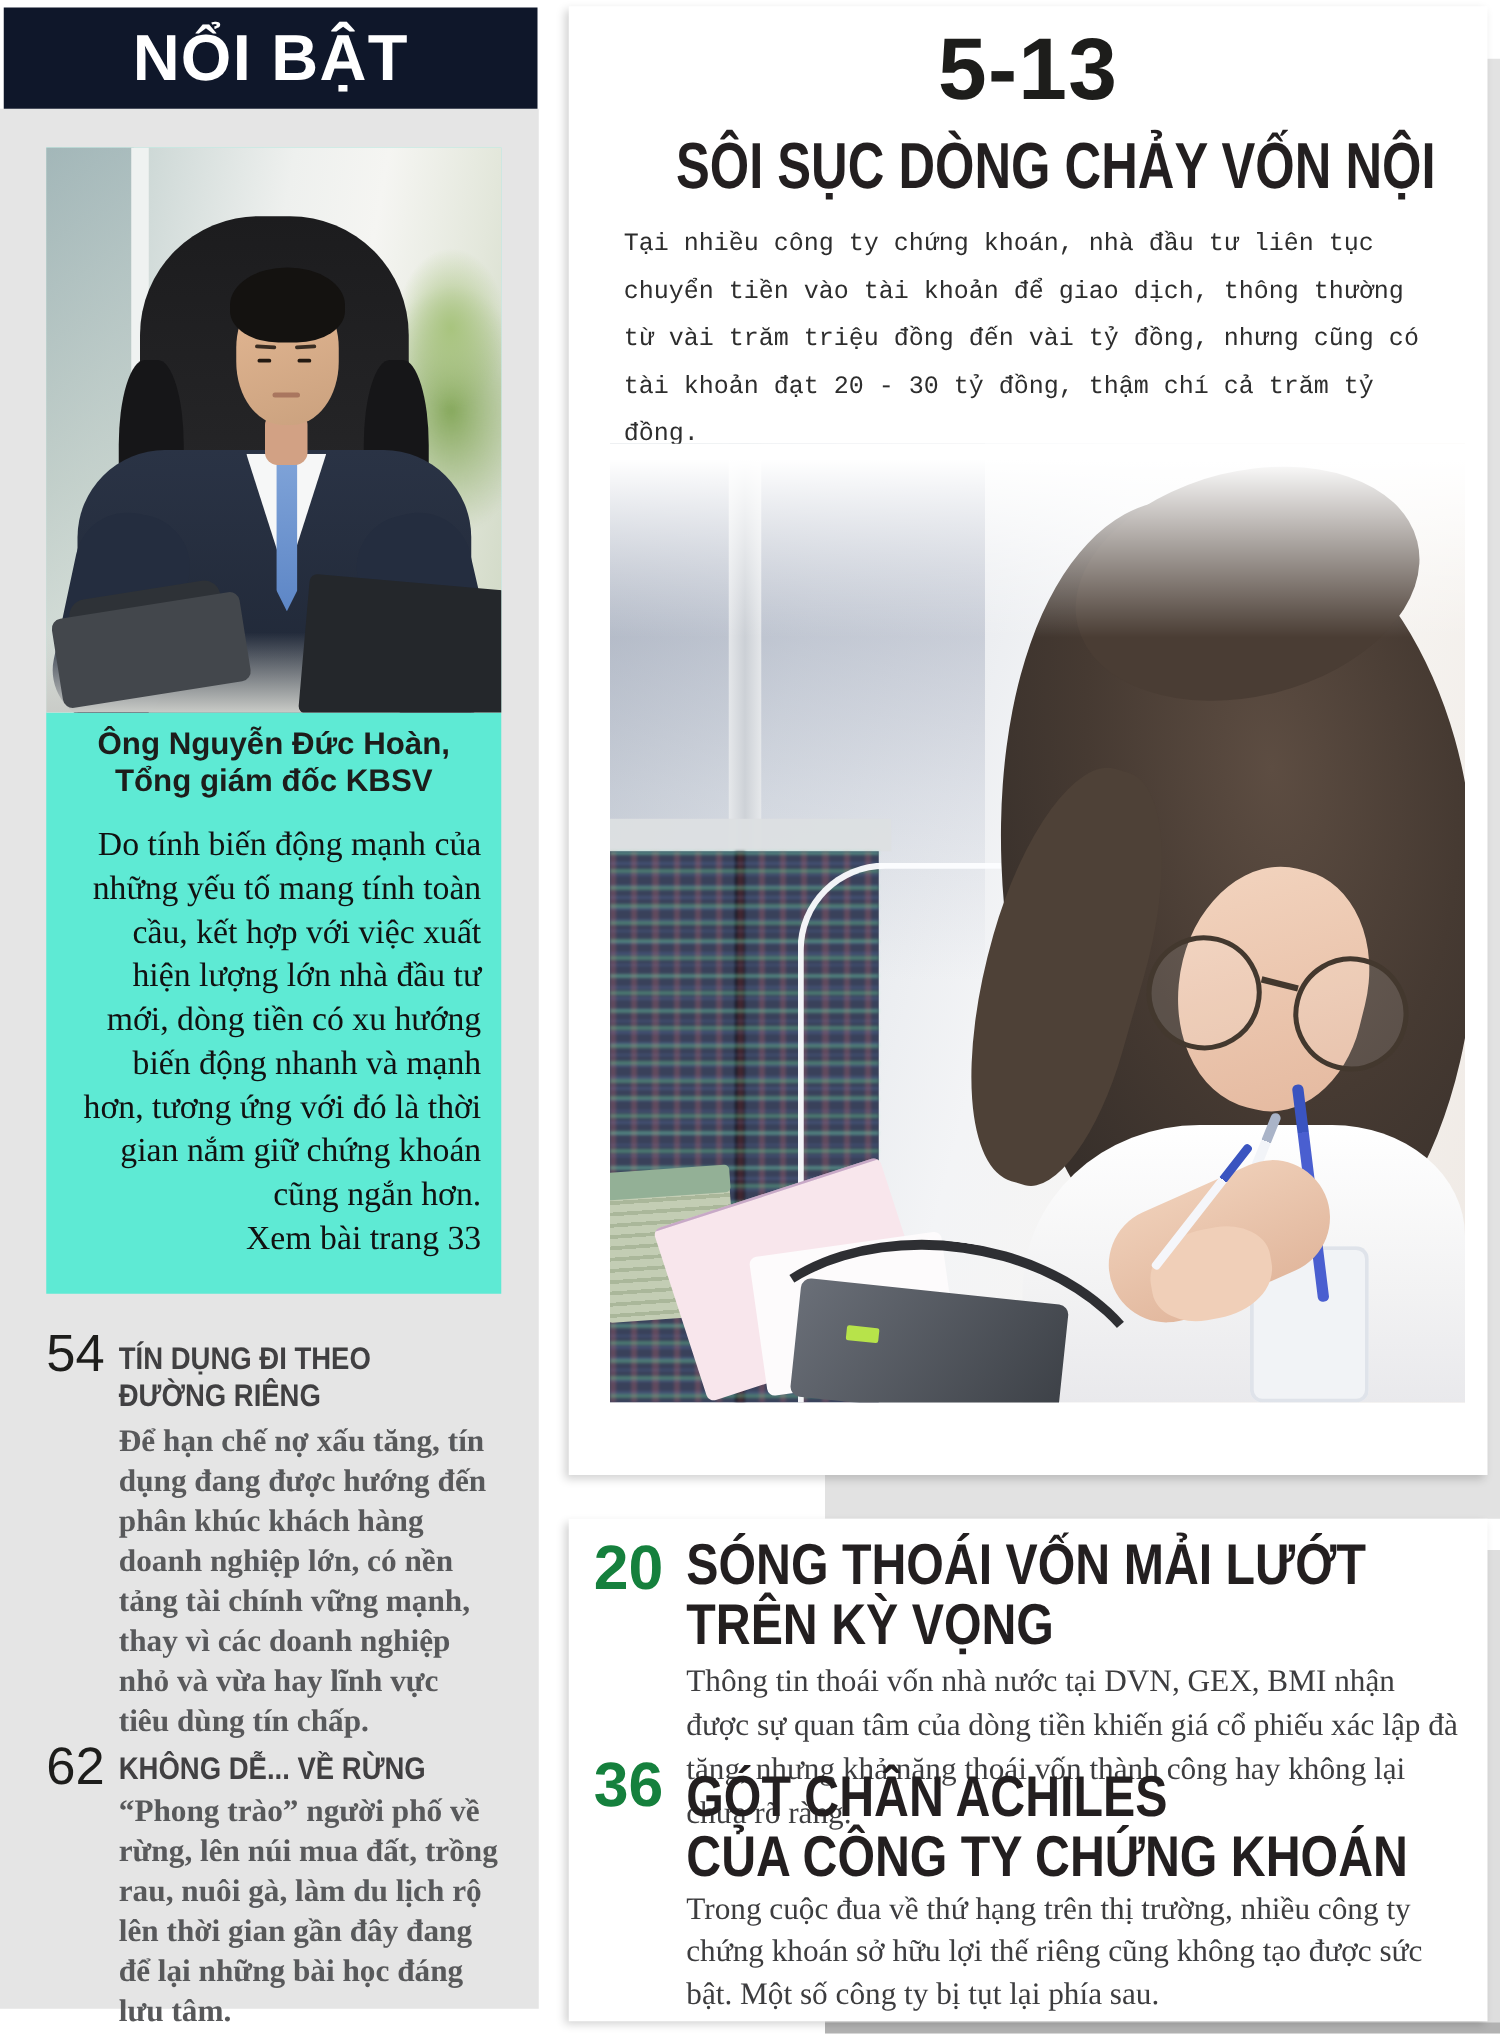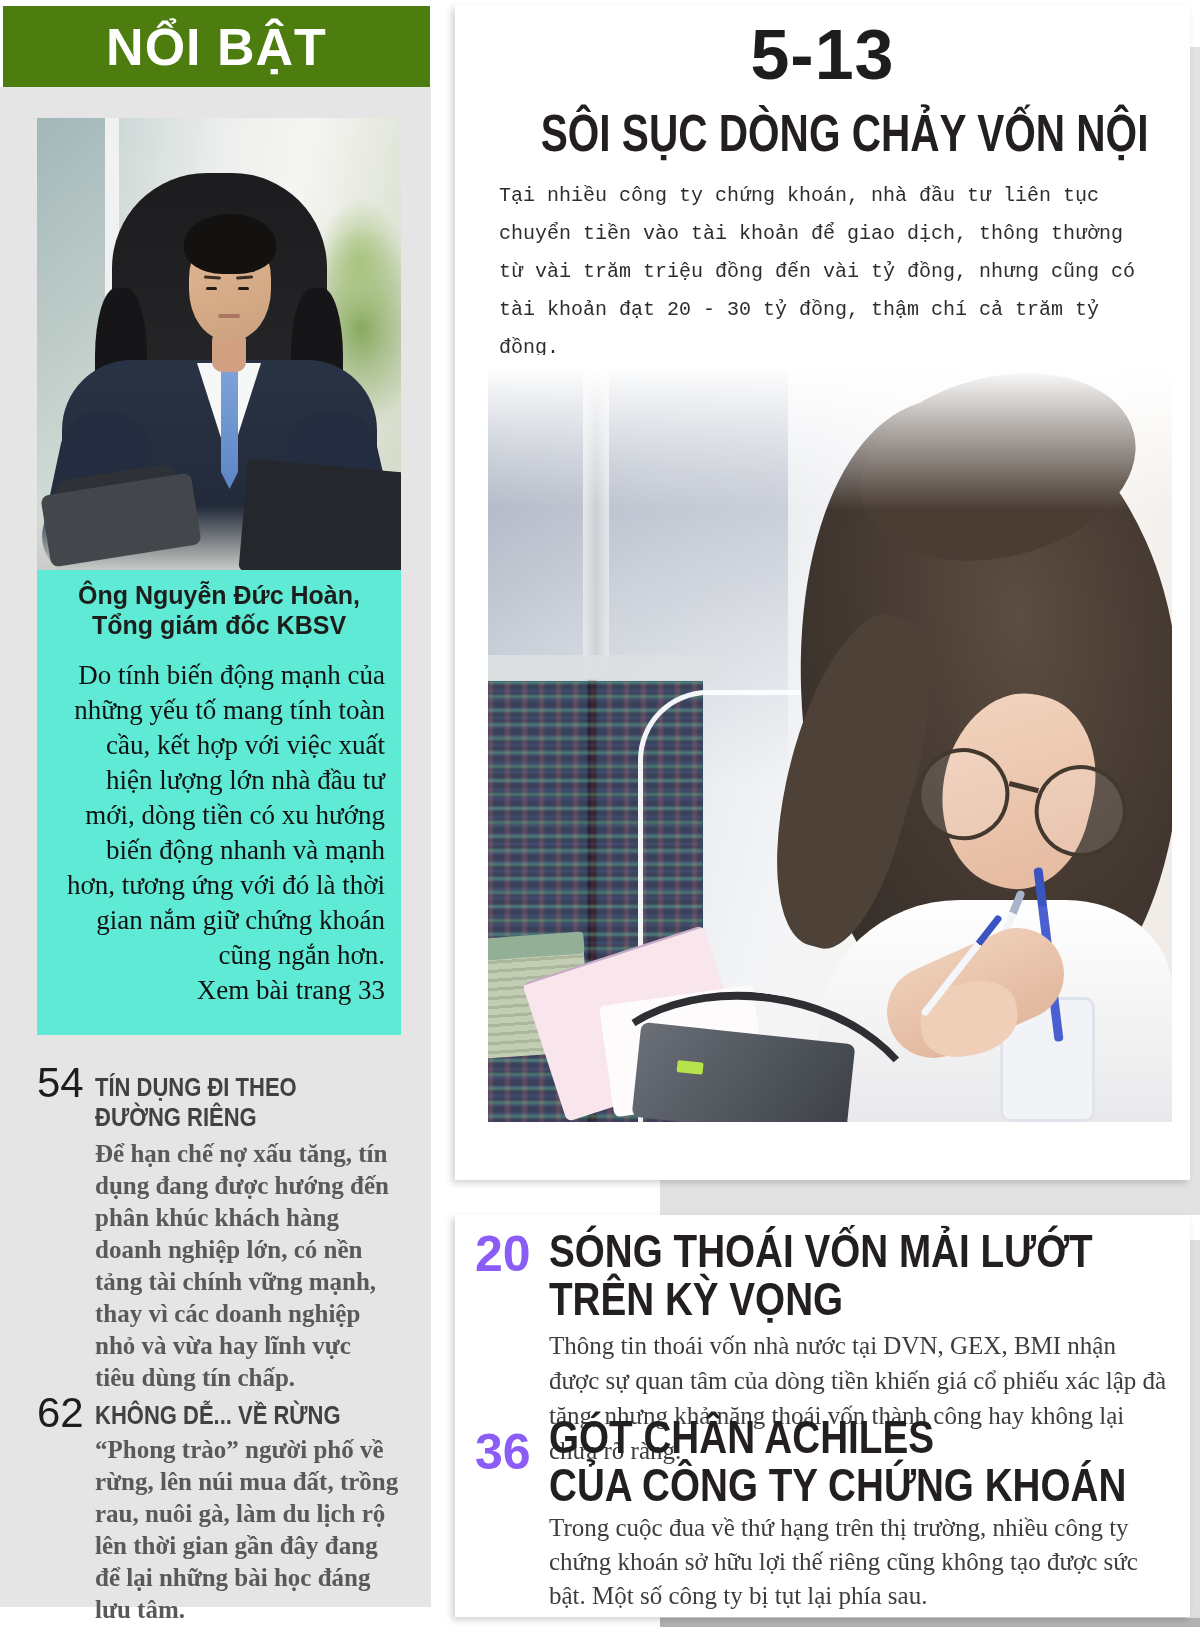--- a/index.html
+++ b/index.html
@@ -2,21 +2,21 @@
 <html><head>
 <meta charset="utf-8">
 <style>
   html,body{margin:0;padding:0;background:#fff;}
   .page{position:relative;width:1200px;height:1627px;background:#ffffff;overflow:hidden;
         font-family:"Liberation Sans","DejaVu Sans",sans-serif;color:#231f20;}
   .abs{position:absolute;}
 
   
   .left-col-bg{left:0;top:87px;width:431px;height:1520px;background:#e5e5e5;}
-  .red-banner{left:3px;top:6px;width:427px;height:81px;background:#4d7c0f;
+  .red-banner{left:3px;top:6px;width:427px;height:81px;background:#0f172a;
               display:flex;align-items:center;justify-content:center;}
   .red-banner span{color:#fff;font-weight:bold;font-size:52px;letter-spacing:1px;}
 
   .left-card{left:37px;top:118px;width:364px;height:917px;background:#5eead4;}
 
   
   .man-photo{position:absolute;left:0;top:0;width:364px;height:452px;overflow:hidden;background:#e9ece8;}
   .mp-bg{position:absolute;inset:0;background:linear-gradient(100deg,#aebfc0 0%,#cdd8d6 18%,#eef0ee 45%,#f5f5f2 62%,#e3e7db 82%,#cfd8c4 100%);}
   .mp-win1{position:absolute;left:0;top:0;width:70px;height:452px;background:linear-gradient(180deg,#9fb4b6,#c2cfc9 60%,#dde4dd);opacity:.75;}
   .mp-mullion{position:absolute;left:68px;top:0;width:14px;height:452px;background:#eff2f1;}
@@ -117,21 +117,21 @@
   .wp-money-top{position:absolute;left:-4px;top:580px;width:100px;height:22px;background:#93b096;border-radius:4px;transform:rotate(-4deg);}
   .wp-paper-pink{position:absolute;left:52px;top:596px;width:190px;height:145px;background:#f8e6ec;border-radius:6px;transform:rotate(-18deg);
                  box-shadow:inset 0 26px 0 -24px rgba(160,120,170,.35), inset 0 52px 0 -50px rgba(160,120,170,.3);}
   .wp-paper-white{position:absolute;left:118px;top:640px;width:155px;height:112px;background:#fdfbfc;border-radius:6px;transform:rotate(-8deg);}
   .wp-cable{position:absolute;left:92px;top:638px;width:335px;height:230px;border:7px solid transparent;border-top:8px solid #2e2f33;border-radius:50%;transform:rotate(8deg);}
   .wp-counter{position:absolute;left:148px;top:678px;width:215px;height:95px;background:linear-gradient(120deg,#6a6f78,#3c4046);border-radius:8px;transform:rotate(6deg);}
   .wp-counter-label{position:absolute;left:40px;top:34px;width:26px;height:12px;background:#b7e34a;border-radius:2px;}
   .wp-fade-top{position:absolute;left:0;top:0;width:684px;height:155px;background:linear-gradient(#ffffff 8%,rgba(255,255,255,0));}
 
   
-  .toc-num-r{font-weight:bold;font-size:50px;line-height:1;color:#8b5cf6;}
+  .toc-num-r{font-weight:bold;font-size:50px;line-height:1;color:#15803d;}
   .toc-ttl-r{font-weight:bold;font-size:46px;line-height:48px;color:#231f20;
              transform:scaleX(.84);transform-origin:left top;white-space:nowrap;}
   .toc-bod-r{font-family:"Liberation Serif","DejaVu Serif",serif;
              font-size:25px;line-height:35px;color:#3d3d3f;}
 </style>
 </head>
 <body>
 
 <div class="page">
 
@@ -242,21 +242,21 @@
   </div>
 
   <div class="abs bottom-card">
     <div class="abs toc-num-r" style="left:20px;top:14px;">20</div>
     <div class="abs toc-ttl-r" style="left:94px;top:12px;">
       <div>SÓNG THOÁI VỐN MẢI LƯỚT</div>
       <div>TRÊN KỲ VỌNG</div>
     </div>
     <div class="abs toc-bod-r" style="left:94px;top:113px;width:620px;">Thông tin thoái vốn nhà nước tại DVN, GEX, BMI nhận được sự quan tâm của dòng tiền khiến giá cổ phiếu xác lập đà tăng, nhưng khả năng thoái vốn thành công hay không lại chưa rõ ràng.</div>
 
-    <div class="abs toc-num-r" style="left:20px;top:212px;">36</div>
+    <div class="abs toc-num-r" style="left:20px;top:188px;">36</div>
     <div class="abs toc-ttl-r" style="left:94px;top:198px;">
       <div>GÓT CHÂN ACHILES</div>
       <div>CỦA CÔNG TY CHỨNG KHOÁN</div>
     </div>
     <div class="abs toc-bod-r" style="left:94px;top:296px;width:620px;line-height:34px;">Trong cuộc đua về thứ hạng trên thị trường, nhiều công ty chứng khoán sở hữu lợi thế riêng cũng không tạo được sức bật. Một số công ty bị tụt lại phía sau.</div>
   </div>
 
 </div>
 
 </body></html>

